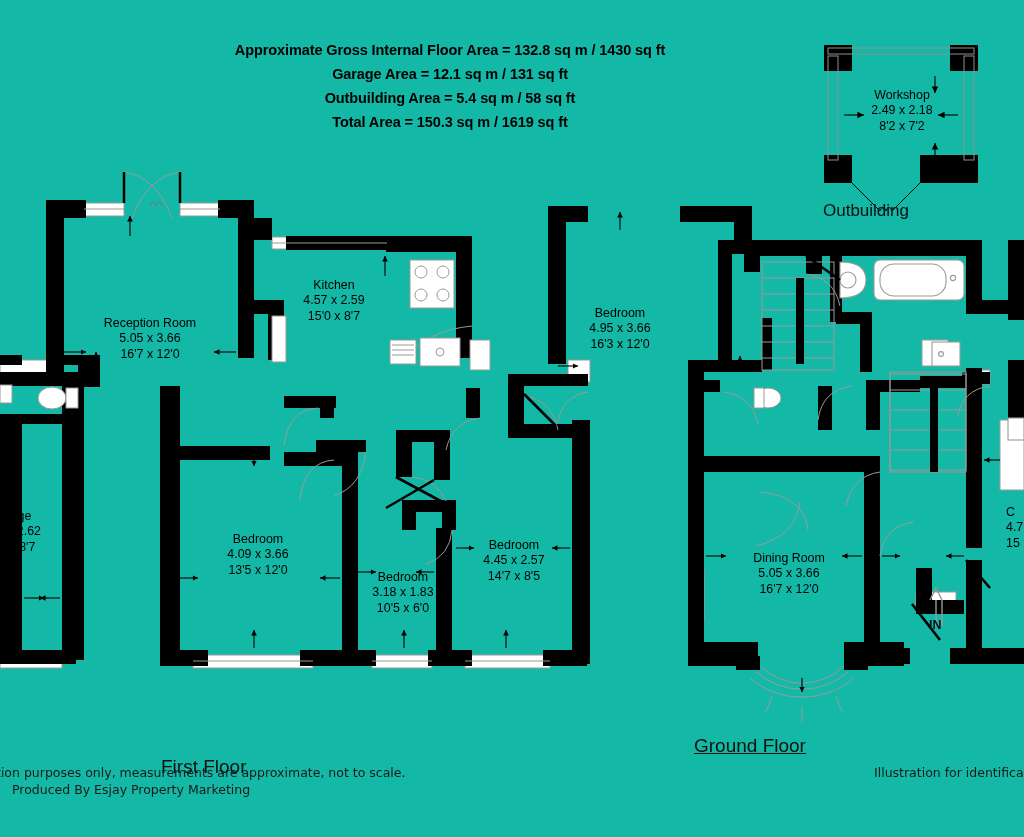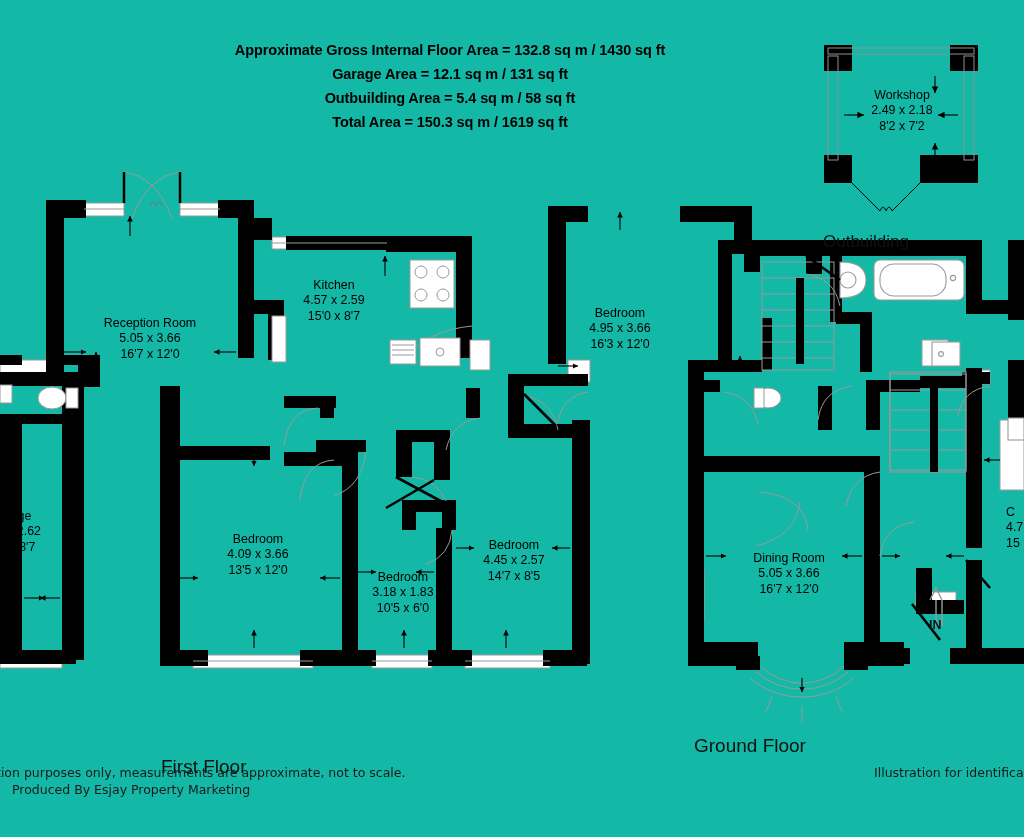--- a/index.html
+++ b/index.html
@@ -440,22 +440,22 @@
     <span>15</span>
   </div>
 
   <div class="in-label" style="left:929px; top:618px;font-weight:bold;">IN</div>
 
   <div class="rm" style="left:840px; top:88px; width:124px;">
     <span>Workshop</span>
     <span>2.49 x 2.18</span>
     <span>8'2 x 7'2</span>
   </div>
-  <div class="outb-label" style="left:823px; top:201px;margin-top:31px;">Outbuilding</div>
+  <div class="outb-label" style="left:823px; top:201px;">Outbuilding</div>
 
   <div class="floor-label" style="left:161px; top:756px;">First Floor</div>
-  <div class="floor-label" style="left:694px; top:735px;">Ground Floor</div>
+  <div class="floor-label" style="left:694px; top:735px;text-decoration:underline;">Ground Floor</div>
 
   <div class="footnote" style="left:-4px; top:765px;">tion purposes only, measurements are approximate, not to scale.</div>
   <div class="footnote" style="left:12px; top:782px;">Produced By Esjay Property Marketing</div>
   <div class="footnote" style="left:874px; top:765px;">Illustration for identificat</div>
 
 </div>
 
 </body></html>

